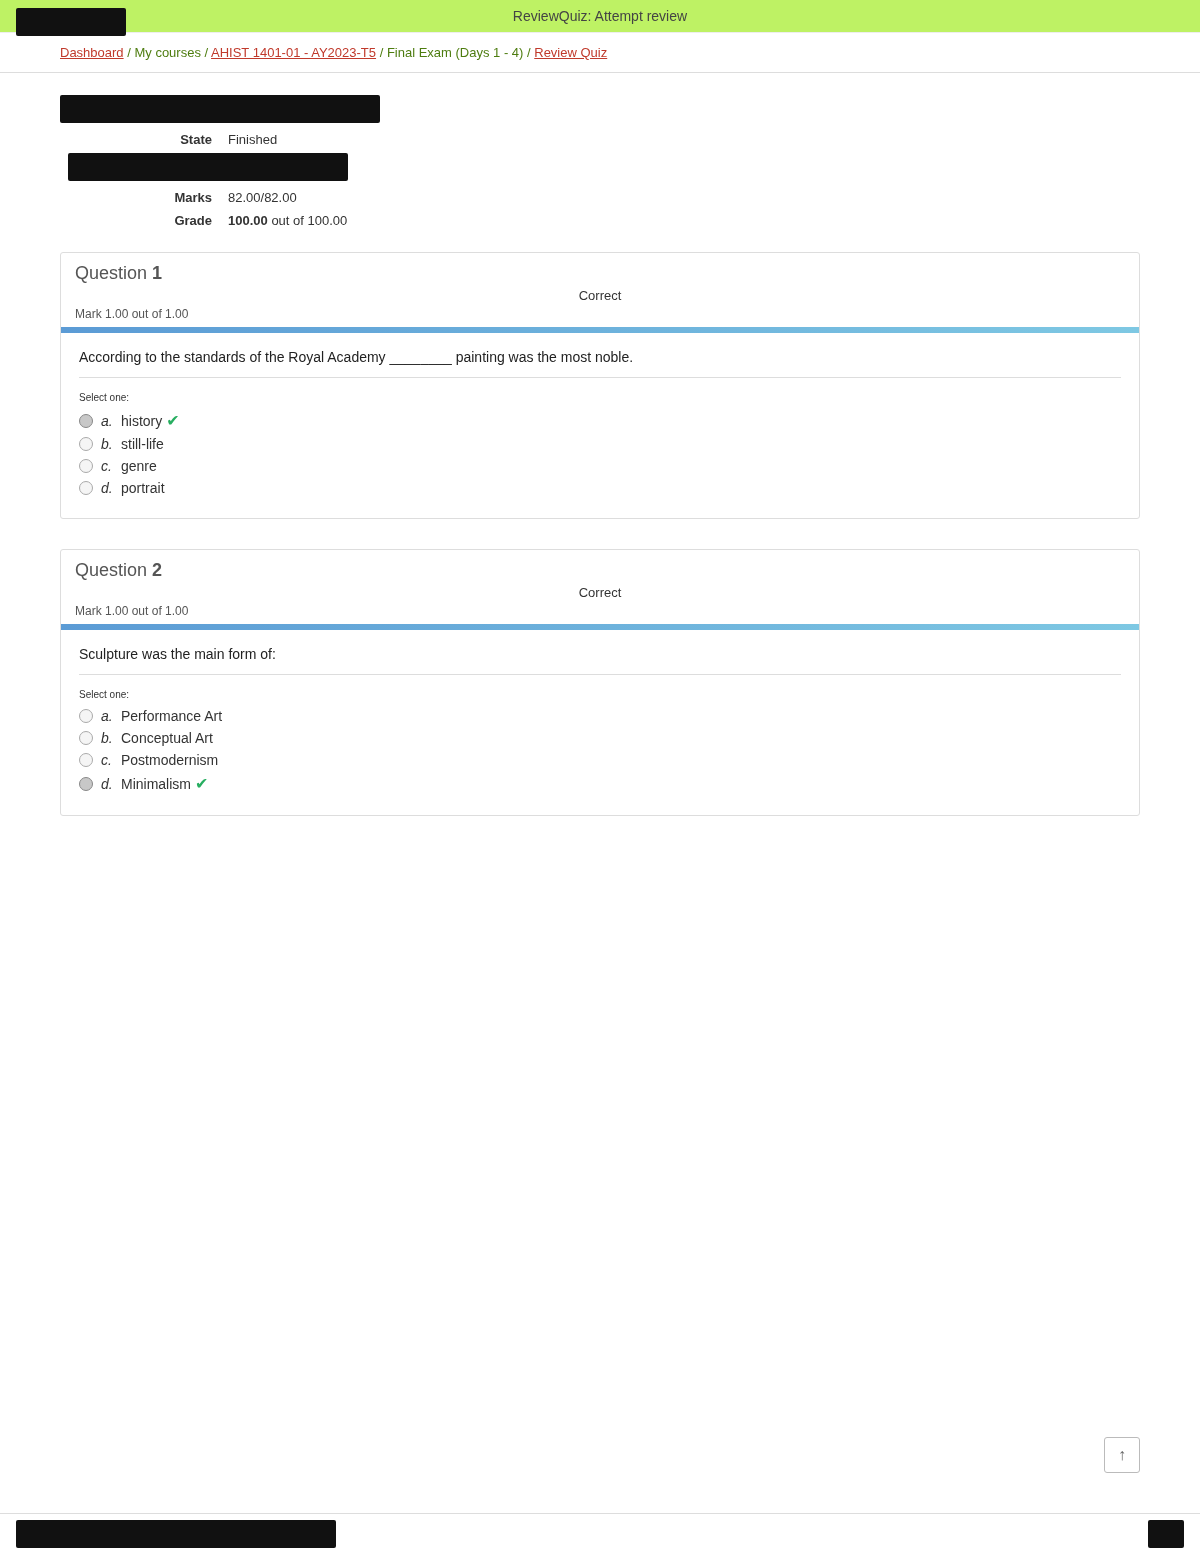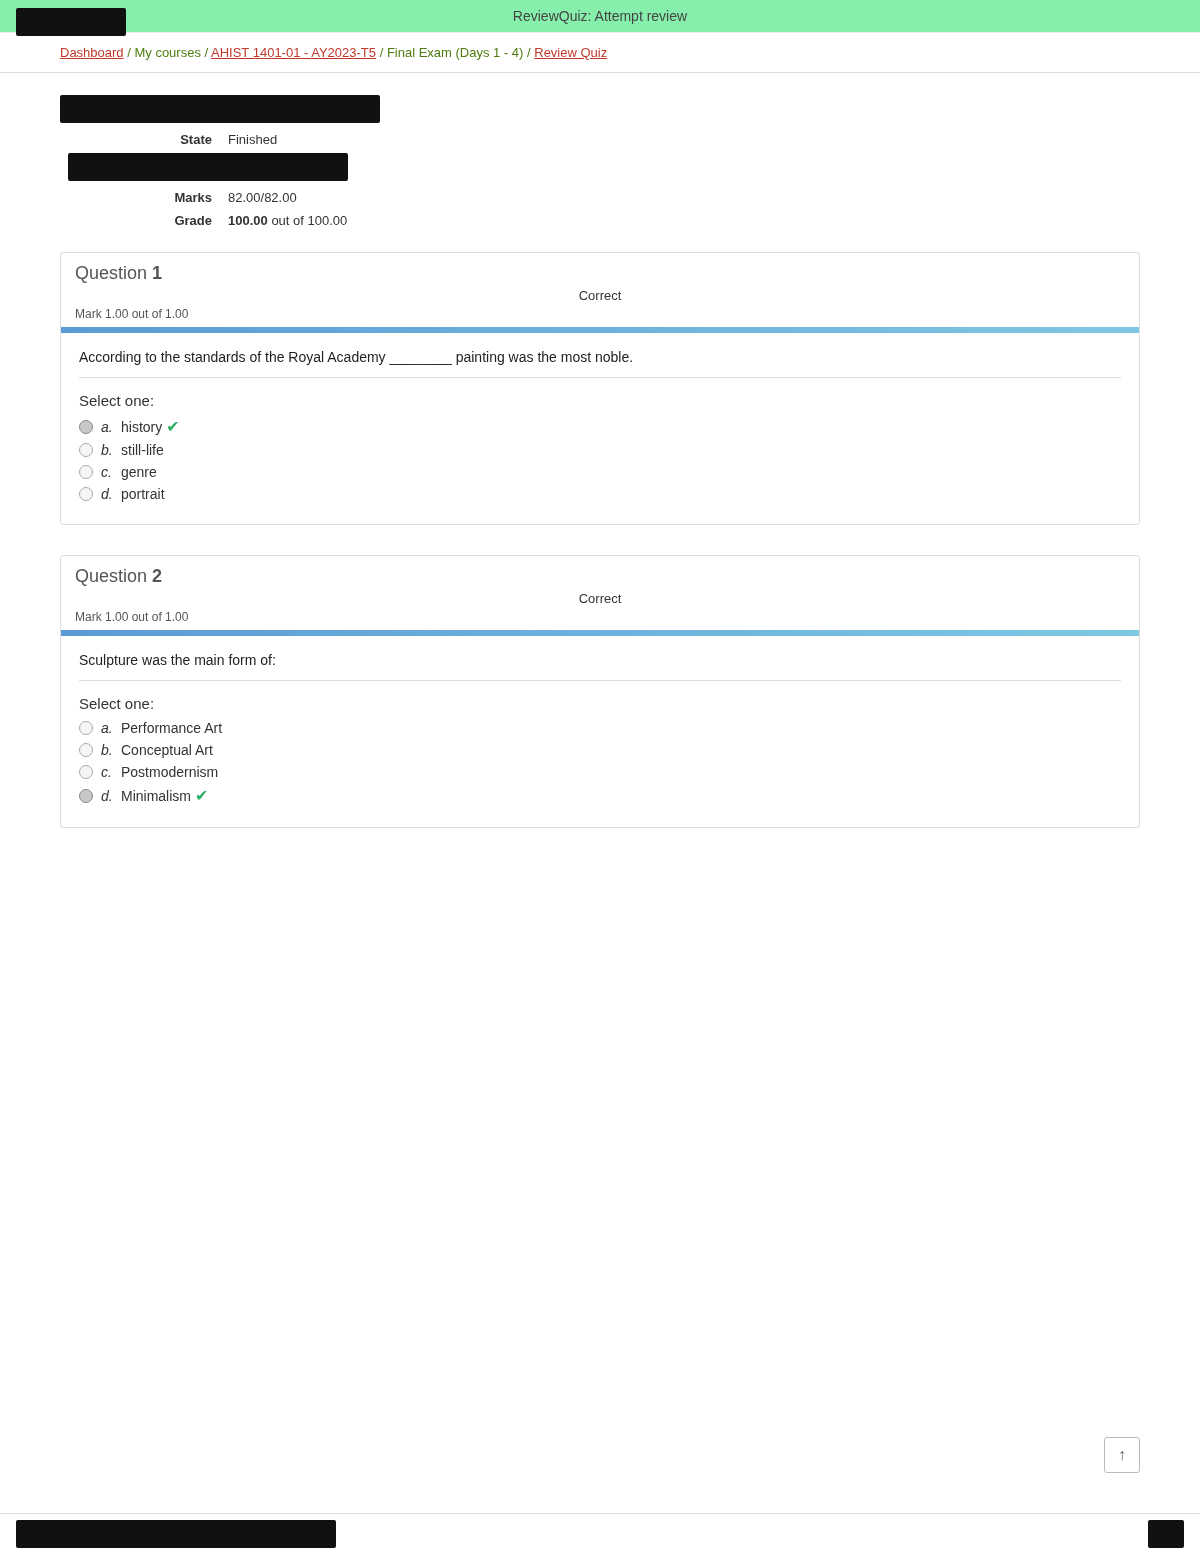--- a/index.html
+++ b/index.html
@@ -8,21 +8,21 @@
       font-size: 14px;
       background: #fff;
       color: #333;
       width: 1200px;
       min-height: 1553px;
       position: relative;
     }
 
     
     .top-bar {
-      background: #86efac;
+      background: #bef264;
       padding: 8px 16px;
       display: flex;
       align-items: center;
       justify-content: center;
       border-bottom: 1px solid #eee;
       position: relative;
     }
     .top-bar-logo {
       background: #111;
       width: 110px;
@@ -138,21 +138,21 @@
     .question-text {
       font-size: 14px;
       font-weight: normal;
       color: #222;
       margin-bottom: 14px;
       padding-bottom: 12px;
       border-bottom: 1px solid #ddd;
     }
 
     .select-one-label {
-      font-size: 15px;
+      font-size: 10px;
       color: #333;
       margin-bottom: 8px;
     }
 
     .options-list {
       list-style: none;
       padding: 0;
     }
     .options-list li {
       display: flex;

